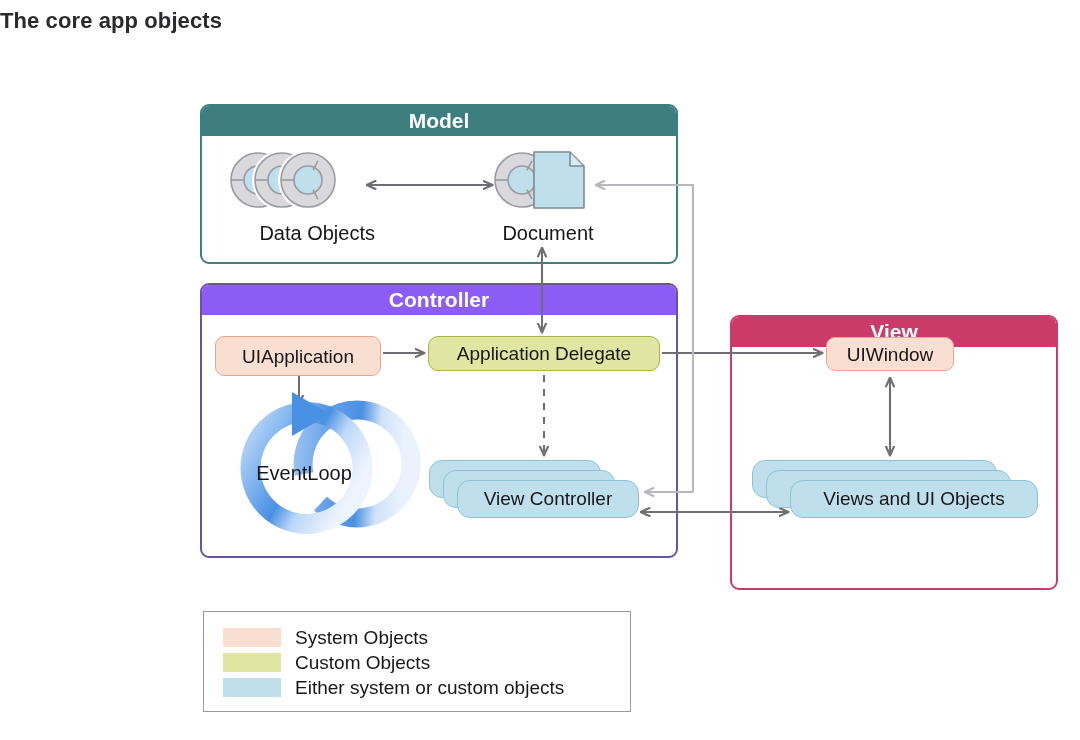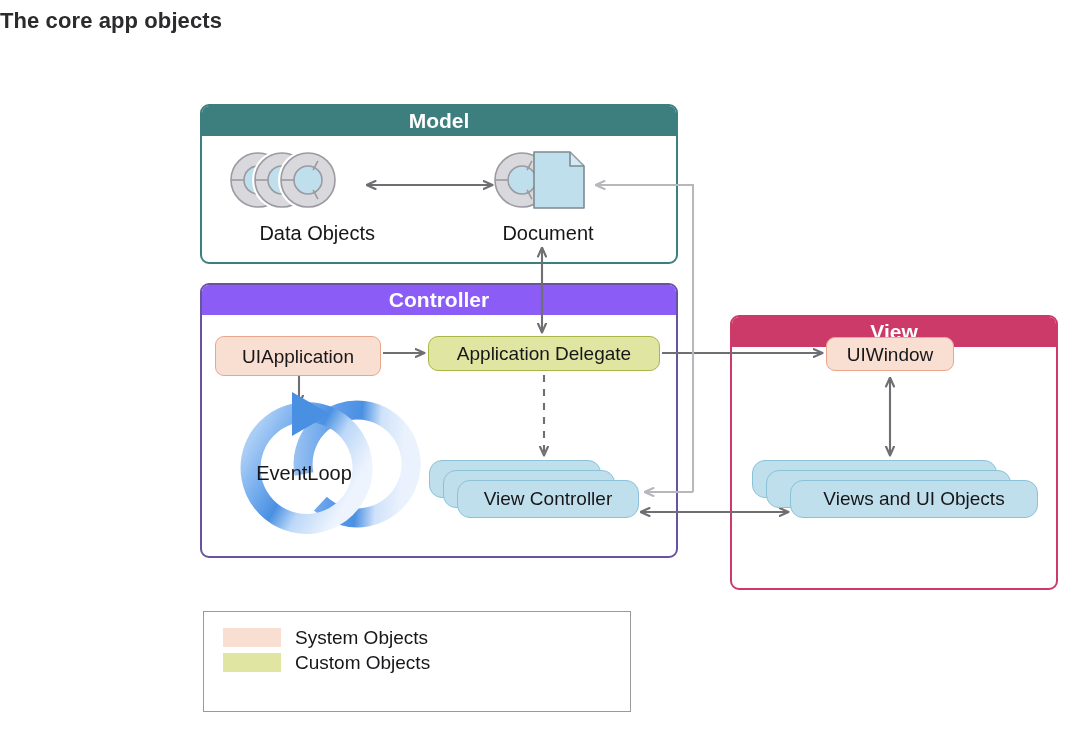--- a/index.html
+++ b/index.html
@@ -320,13 +320,17 @@
 
 <div class="legend">
   <div class="row">
     <div class="swatch sw-system"></div>
     <div class="ltext">System Objects</div>
   </div>
   <div class="row">
     <div class="swatch sw-custom"></div>
     <div class="ltext">Custom Objects</div>
   </div>
+  <div class="row">
+    <div class="swatch sw-either"></div>
+    <div class="ltext">Either system or custom objects</div>
+  </div>
 </div>
 
 </body></html>

